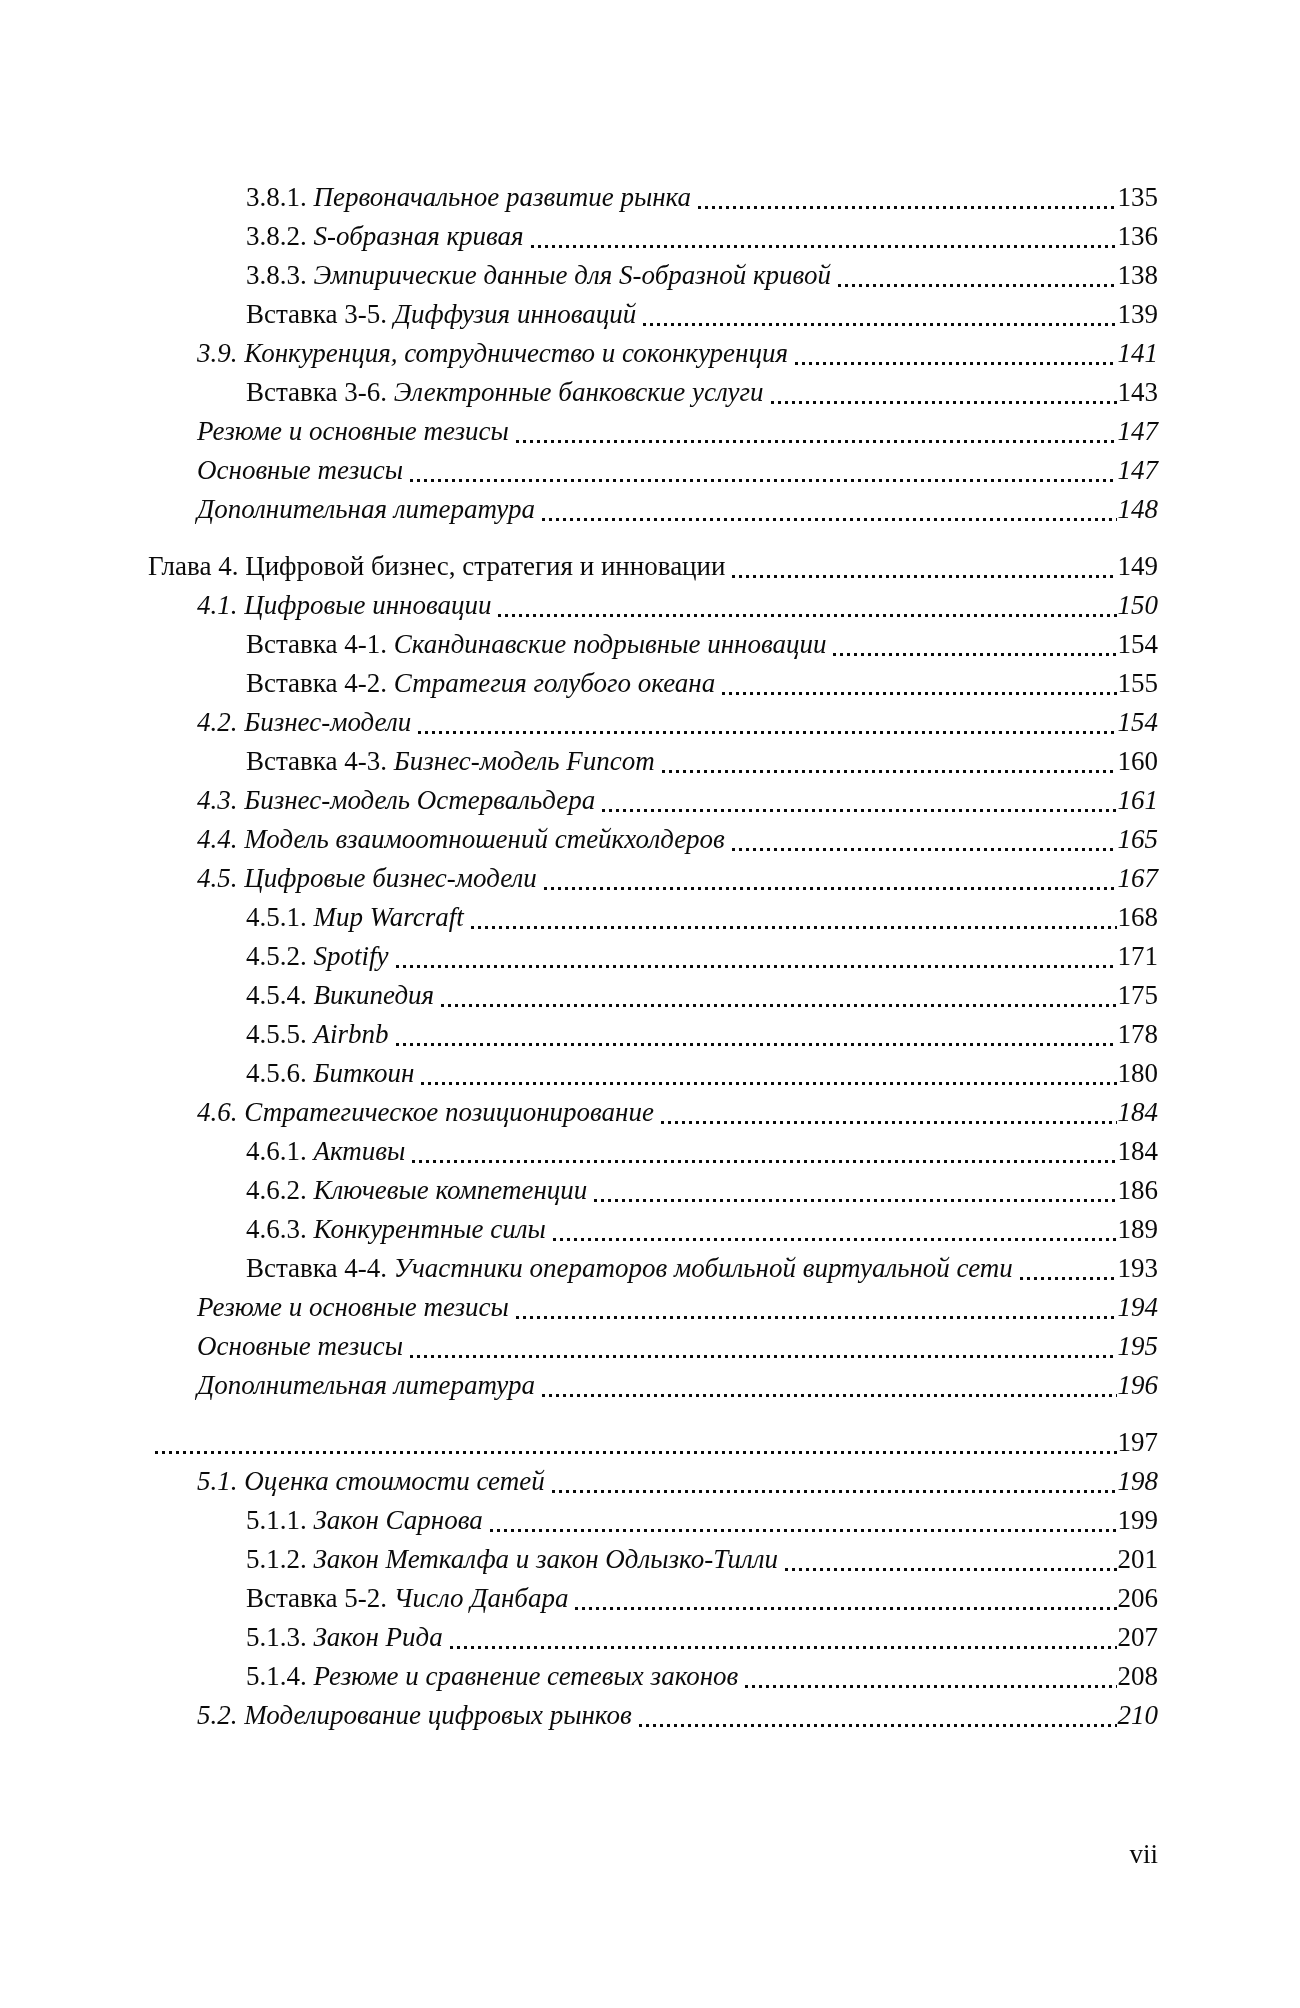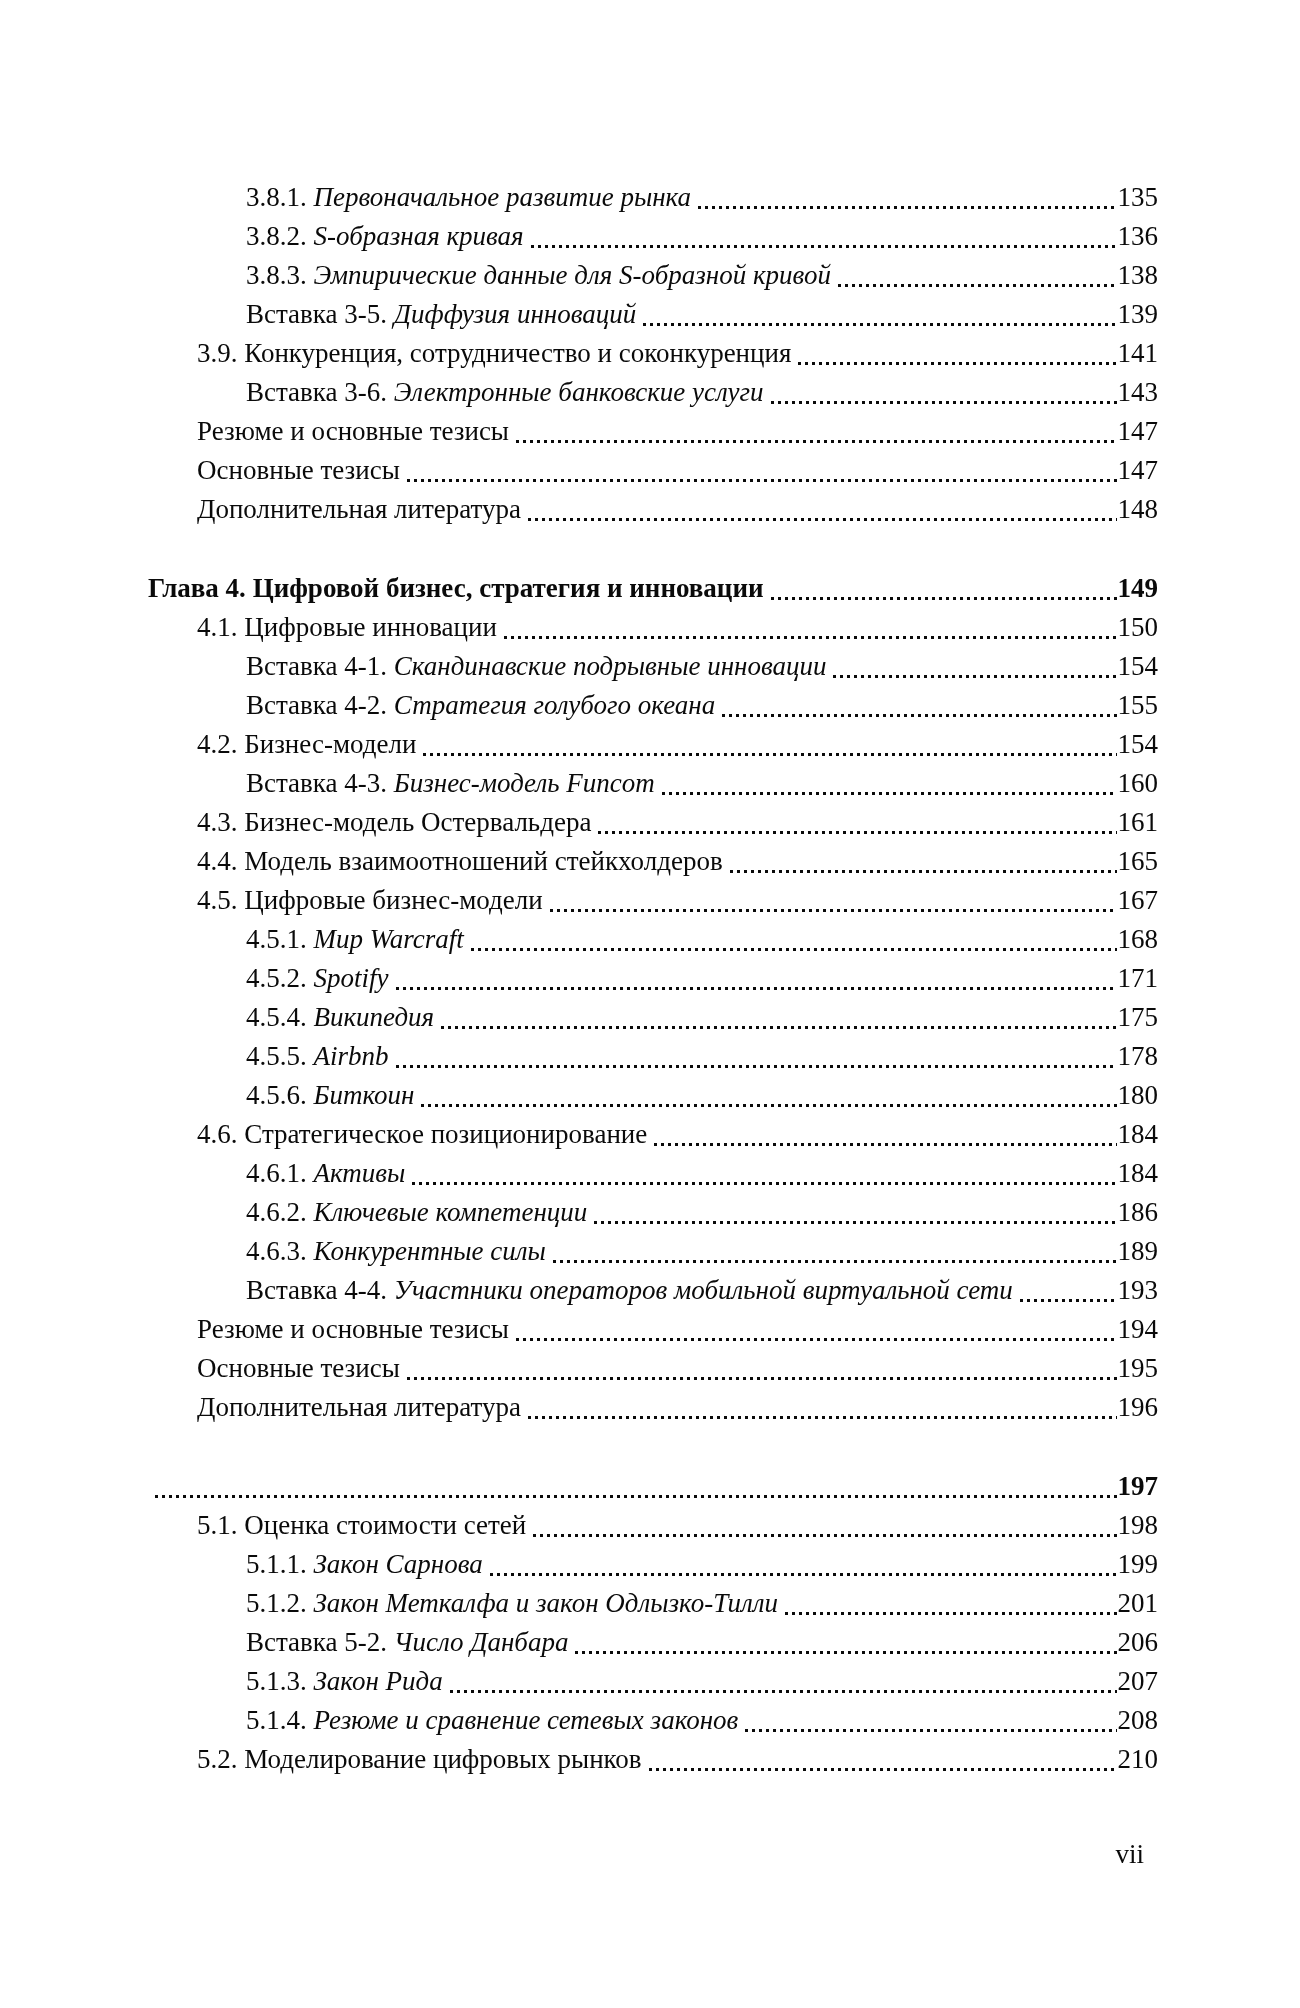--- a/index.html
+++ b/index.html
@@ -16,36 +16,36 @@
     position: absolute;
     left: 148px; right: 142px; top: 178px;
     font-size: 27px;
     line-height: 39px;
   }
   .row {
     display: flex;
     align-items: baseline;
   }
   .row .txt { white-space: nowrap; flex: 0 0 auto; }
-  .lvl-1 { padding-left: 49px; }
+  .lvl-1 { padding-left: 49px; font-style: italic; }
   .lvl-2 { padding-left: 98px; }
-  .chapter { font-weight: bold; margin-top: 40px; }
+  .chapter { font-weight: normal; margin-top: 18px; }
   .it { font-style: italic; }
   .leader {
     flex: 1 1 auto;
     min-width: 12px;
     height: 3px;
     align-self: flex-end;
     margin: 0 1px 8px 7px;
     background-image: repeating-linear-gradient(to right, #0a0a0a 0px, #0a0a0a 3px, transparent 3px, transparent 7px);
   }
   .pagenum { white-space: nowrap; flex: 0 0 auto; }
   .footer {
     position: absolute;
-    top: 1838px; right: 156px;
+    top: 1838px; right: 142px;
     font-size: 27px;
     line-height: 32px;
   }
 </style>
 </head>
 <body>
 
 <div class="page">
   <div class="toc">
       <div class="row lvl-2">

